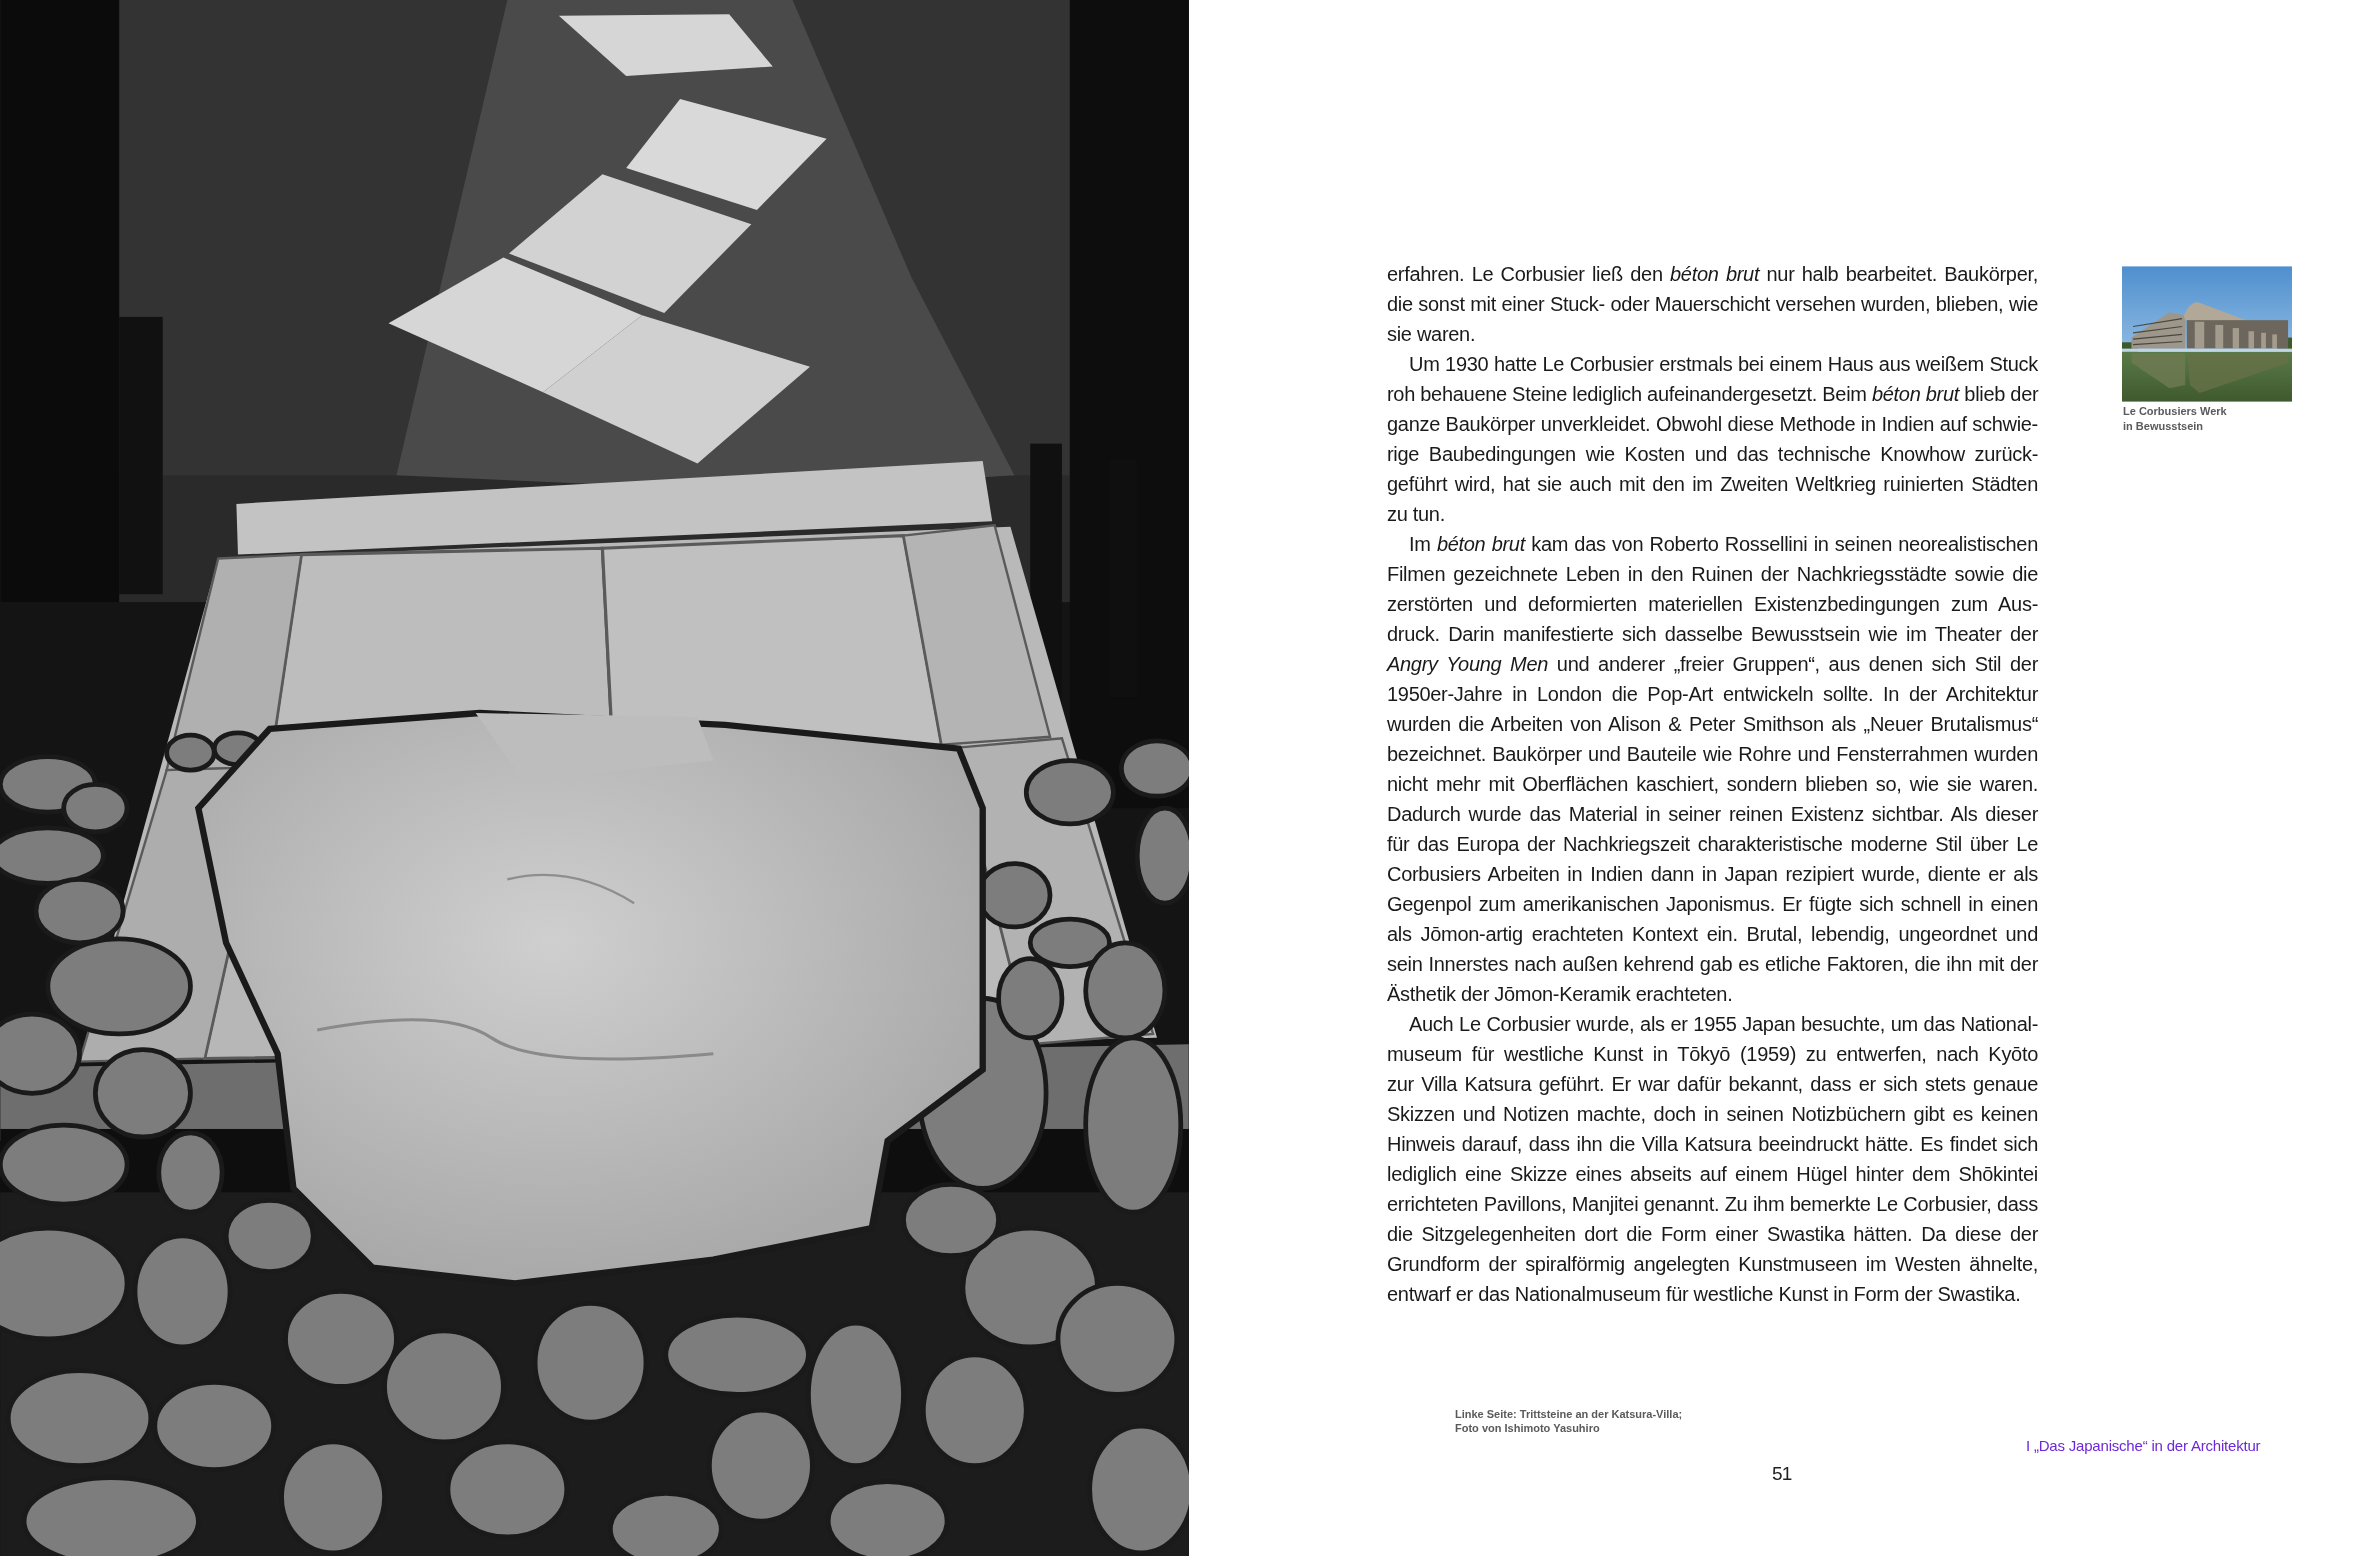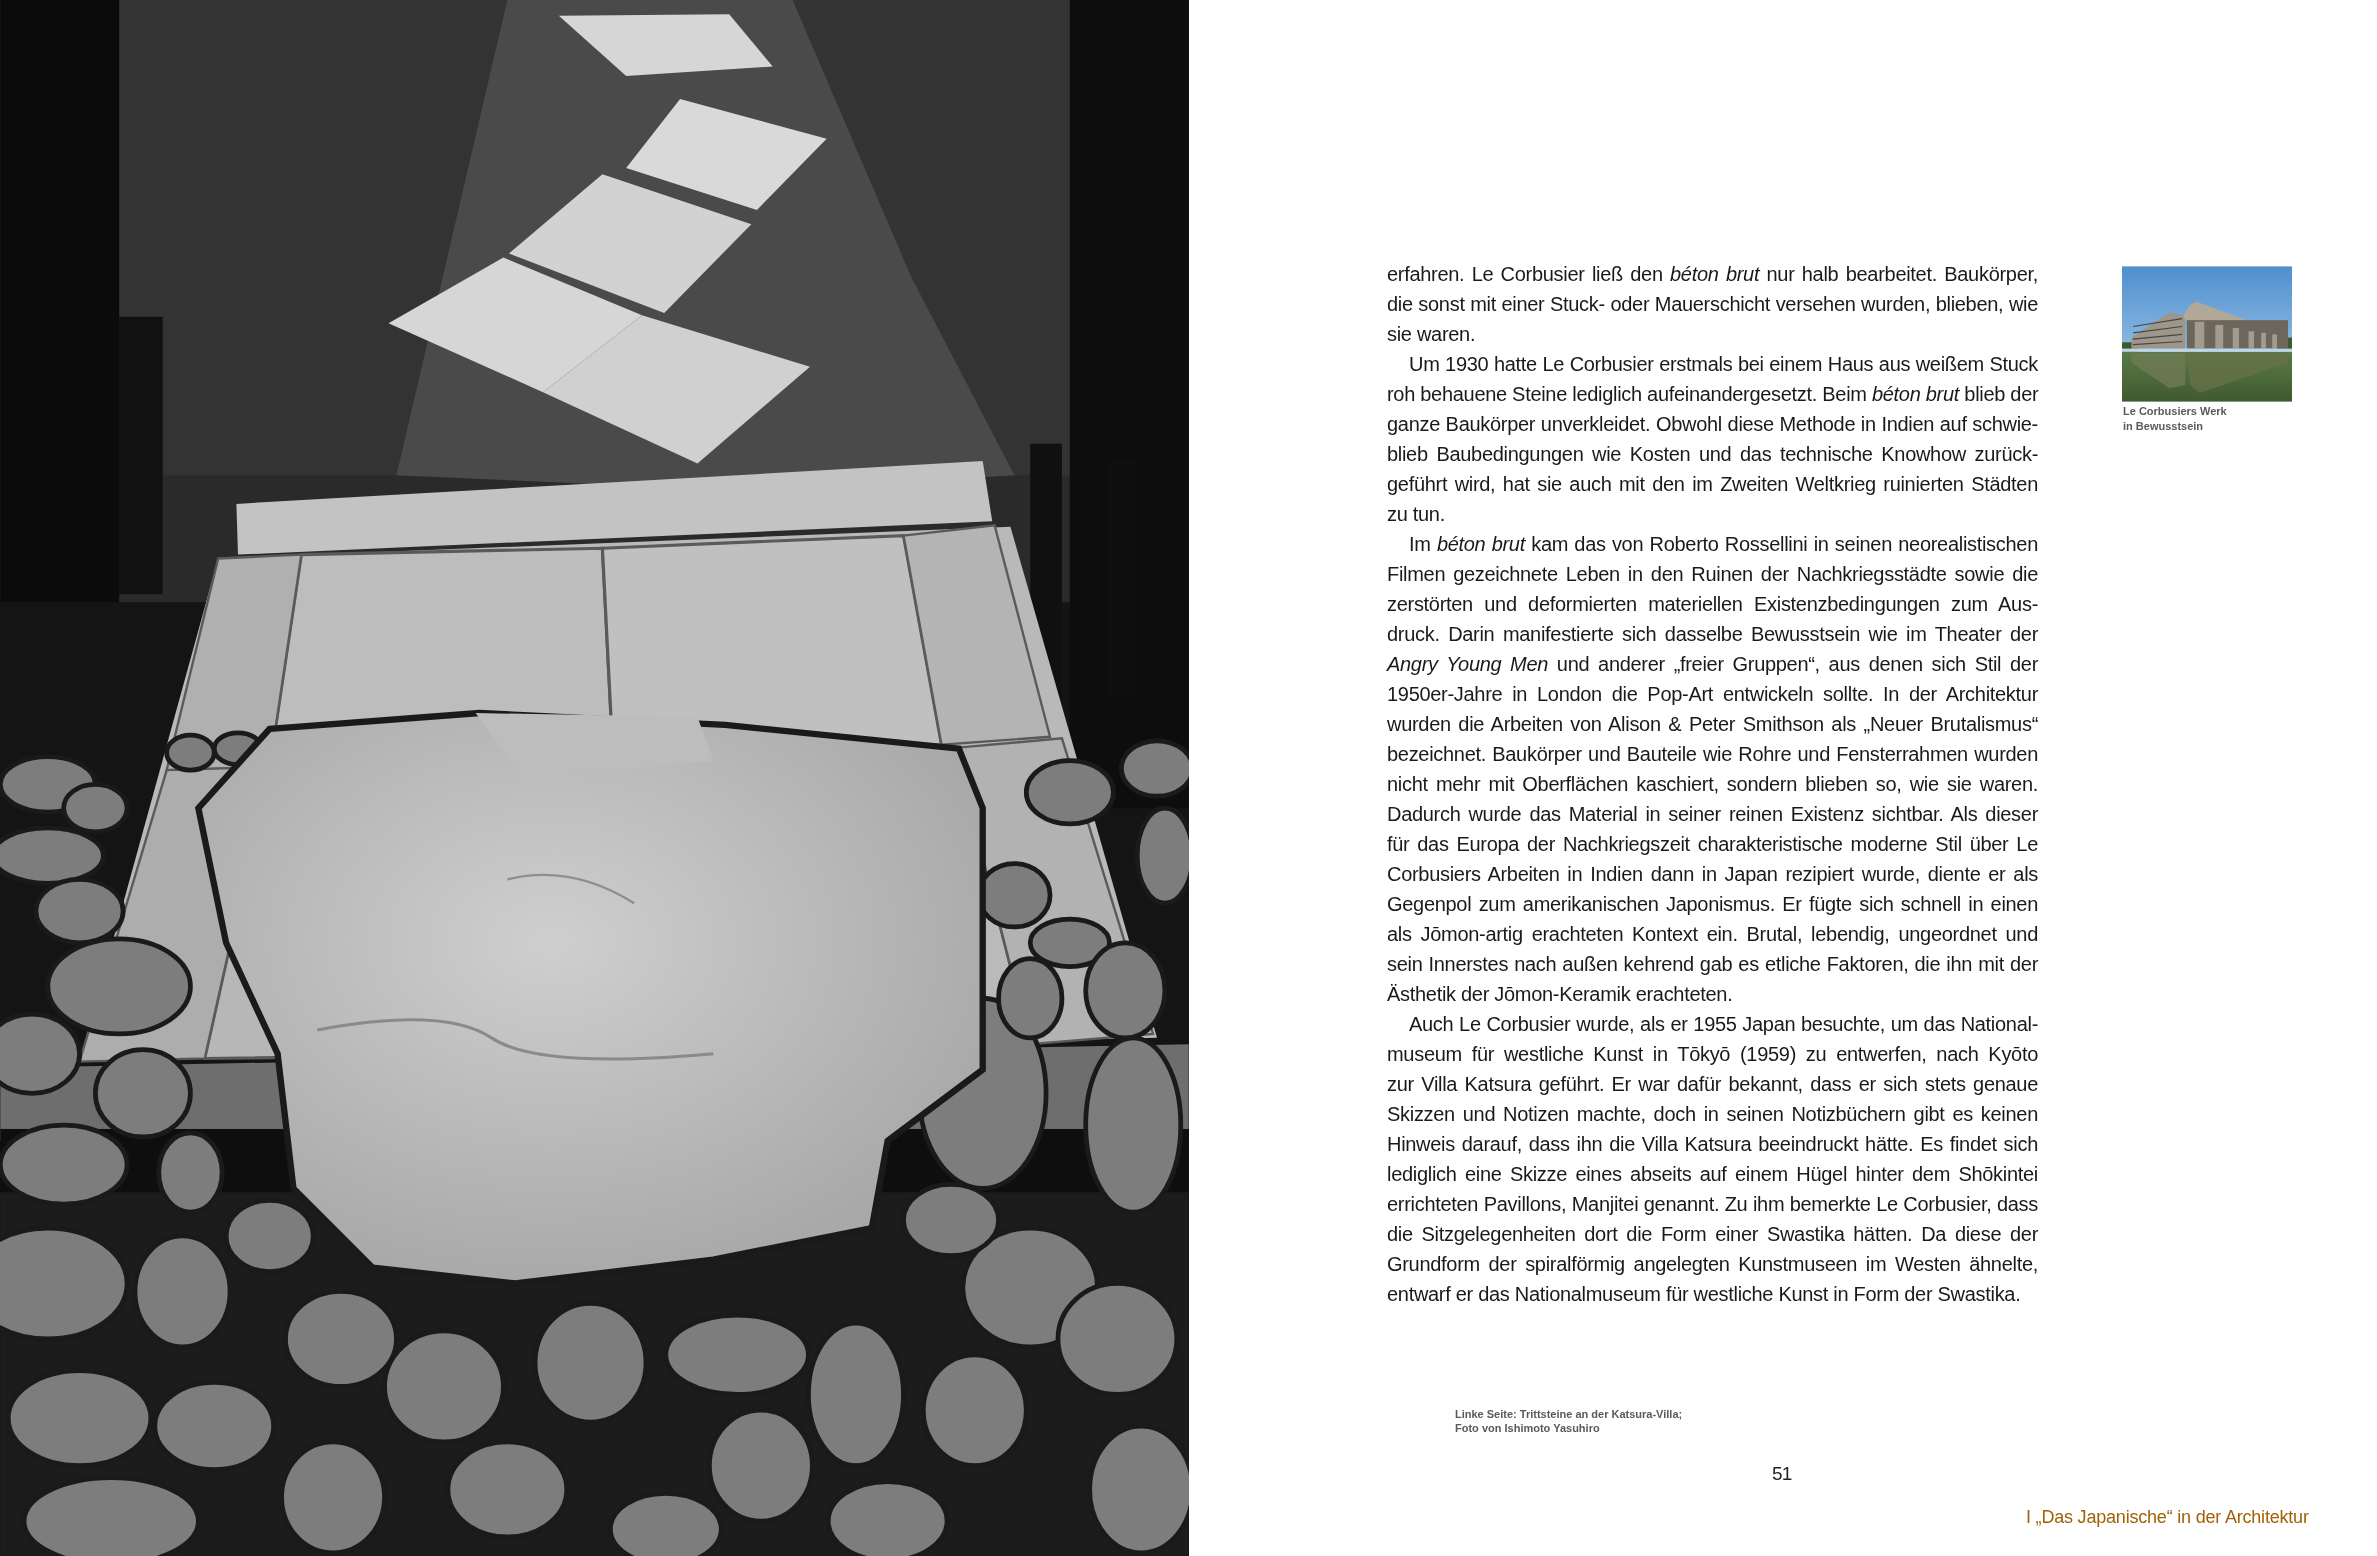--- a/index.html
+++ b/index.html
@@ -40,22 +40,22 @@
   .left-caption {
     position: absolute; left: 1455px; top: 1407px; width: 317px;
     font-family: "Liberation Sans", sans-serif; font-weight: bold;
     font-size: 11px; line-height: 14.3px; color: #5a5a5a;
   }
   .page-number {
     position: absolute; left: 1772px; top: 1463px;
     font-family: "Liberation Sans", sans-serif; font-size: 19px; color: #222; letter-spacing: -0.8px;
   }
   .running-footer {
-    position: absolute; left: 2026px; top: 1507px;
-    font-family: "Liberation Sans", sans-serif; font-size: 18px; color: #a16207; letter-spacing: -0.2px;
+    position: absolute; left: 2026px; top: 1437px;
+    font-family: "Liberation Sans", sans-serif; font-size: 15px; color: #6d28d9; letter-spacing: -0.2px;
   }
 </style>
 </head>
 <body>
 
 <div class="left-photo">
   <svg width="1189" height="1556" viewBox="0 0 1500 1964" xmlns="http://www.w3.org/2000/svg">
     <defs>
       <filter id="grain" x="0" y="0" width="100%" height="100%">
         <feTurbulence type="fractalNoise" baseFrequency="0.9" numOctaves="2" seed="3"></feTurbulence>
@@ -159,21 +159,21 @@
 
 <div class="right-page"></div>
 
 <div class="body-text" id="body-text">
     <span class="line"><span>erfahren. Le Corbusier ließ den </span><i>béton brut</i><span> nur halb bearbeitet. Baukörper,</span></span>
     <span class="line"><span>die sonst mit einer Stuck- oder Mauerschicht versehen wurden, blieben, wie</span></span>
     <span class="line last"><span>sie waren.</span></span>
     <span class="line indent"><span>Um 1930 hatte Le Corbusier erstmals bei einem Haus aus weißem Stuck</span></span>
     <span class="line"><span>roh behauene Steine lediglich aufeinandergesetzt. Beim </span><i>béton brut</i><span> blieb der</span></span>
     <span class="line"><span>ganze Baukörper unverkleidet. Obwohl diese Methode in Indien auf schwie-</span></span>
-    <span class="line"><span>blieb Baubedingungen wie Kosten und das technische Knowhow zurück-</span></span>
+    <span class="line"><span>rige Baubedingungen wie Kosten und das technische Knowhow zurück-</span></span>
     <span class="line"><span>geführt wird, hat sie auch mit den im Zweiten Weltkrieg ruinierten Städten</span></span>
     <span class="line last"><span>zu tun.</span></span>
     <span class="line indent"><span>Im </span><i>béton brut</i><span> kam das von Roberto Rossellini in seinen neorealistischen</span></span>
     <span class="line"><span>Filmen gezeichnete Leben in den Ruinen der Nachkriegsstädte sowie die</span></span>
     <span class="line"><span>zerstörten und deformierten materiellen Existenzbedingungen zum Aus-</span></span>
     <span class="line"><span>druck. Darin manifestierte sich dasselbe Bewusstsein wie im Theater der</span></span>
     <span class="line"><i>Angry Young Men</i><span> und anderer „freier Gruppen“, aus denen sich Stil der</span></span>
     <span class="line"><span>1950er-Jahre in London die Pop-Art entwickeln sollte. In der Architektur</span></span>
     <span class="line"><span>wurden die Arbeiten von Alison &amp; Peter Smithson als „Neuer Brutalismus“</span></span>
     <span class="line"><span>bezeichnet. Baukörper und Bauteile wie Rohre und Fensterrahmen wurden</span></span>

